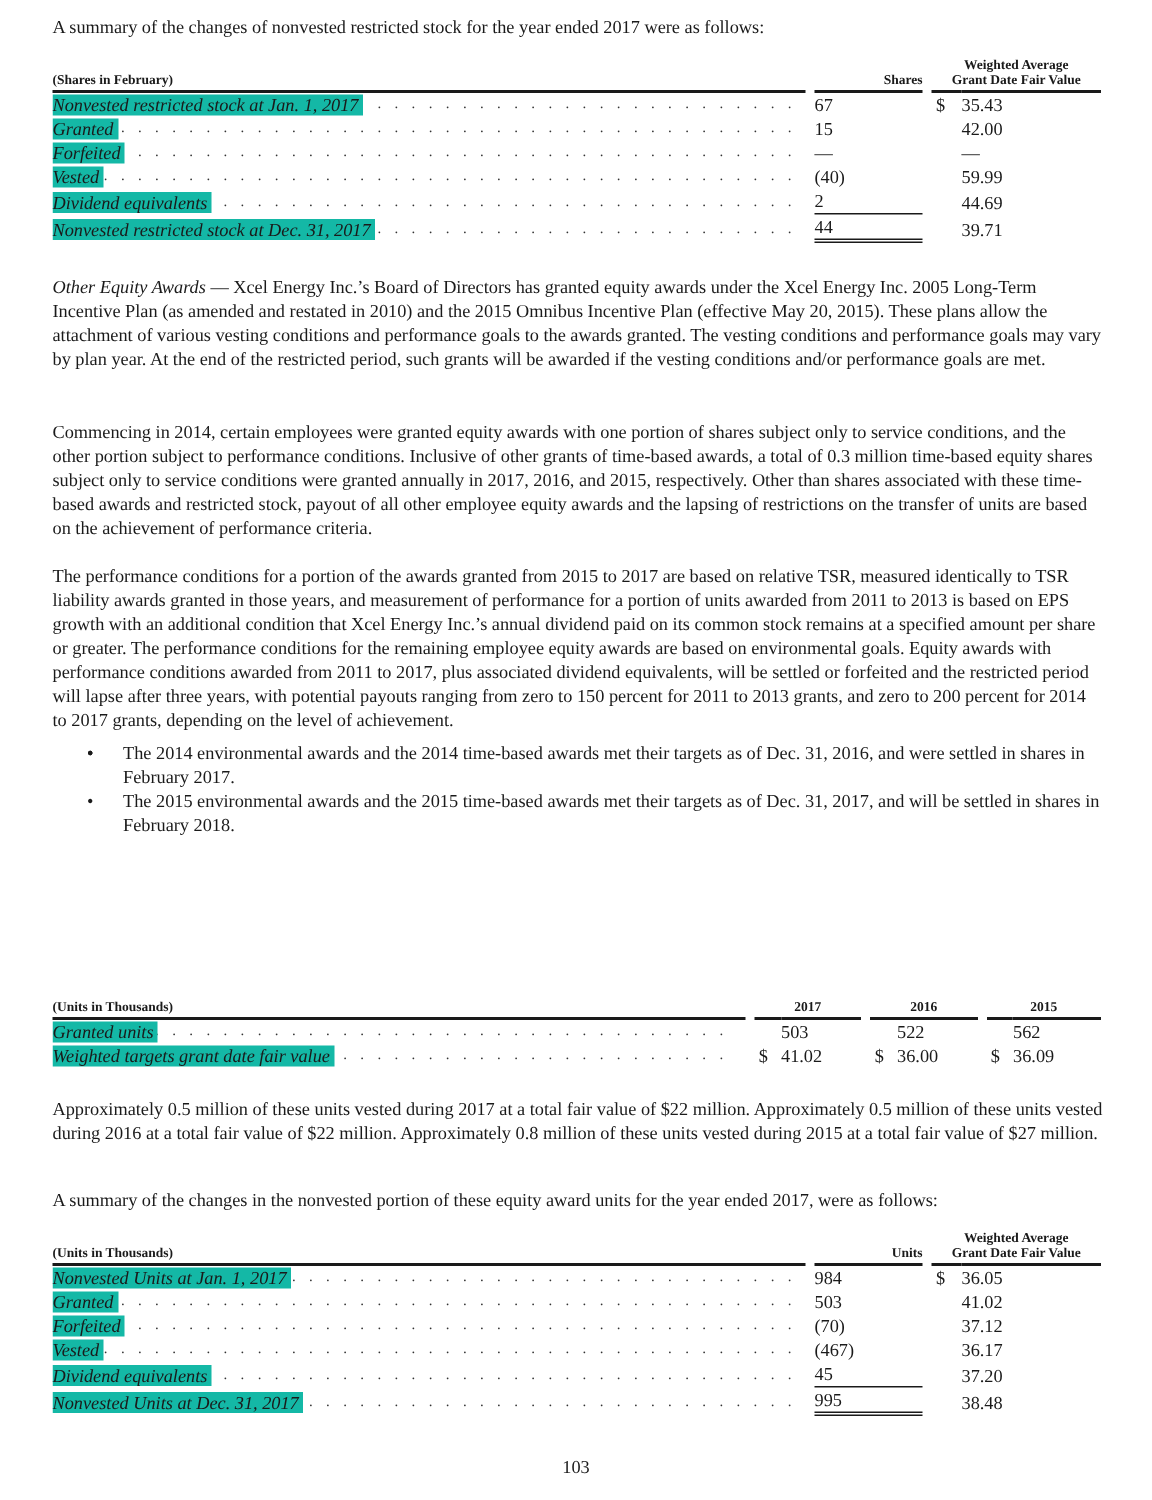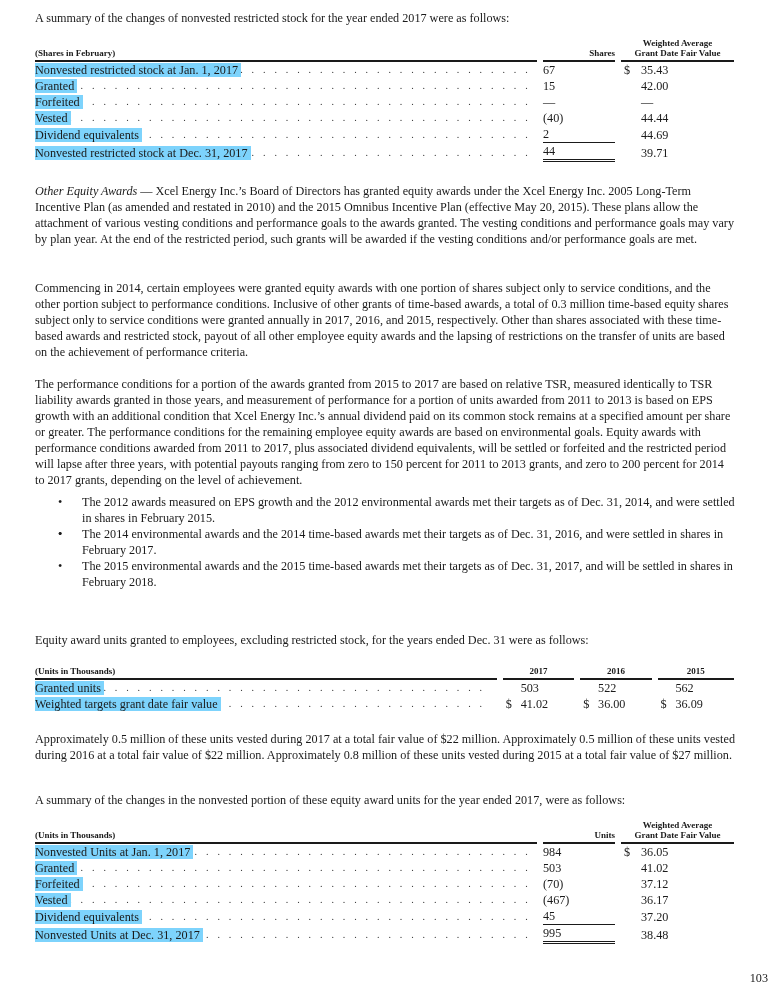--- a/index.html
+++ b/index.html
@@ -11,33 +11,33 @@
   .page { position: absolute; left: 0; top: 0; width: 768px; height: 1000px; }
   .para { position: absolute; left: 35px; width: 700px; margin: 0; text-align: left; }
   .para i.lead { font-weight: normal; font-style: italic; }
   .tbl { position: absolute; left: 35px; width: 699px; border-collapse: collapse; }
   .tbl td, .tbl th { padding: 0; height: 16px; white-space: nowrap; vertical-align: bottom; }
   .tbl th { font-size: 9px; font-weight: bold; line-height: 10px; padding-bottom: 2px; }
   .tbl th.lab { text-align: left; }
   .tbl th.num { text-align: center; }
   .hdr-line { border-bottom: 2px solid #1a1a1a; }
   .lab-cell { overflow: hidden; position: relative; }
-  .lab-cell .txt { background: #7dd3fc; position: relative; z-index: 1; padding-right: 3px; }
+  .lab-cell .txt { background: #14b8a6; position: relative; z-index: 1; padding-right: 3px; font-style: italic; }
   .lab-cell .dots {
     position: absolute; left: 0; right: 6px; bottom: 3px; height: 10px;
     overflow: hidden; white-space: nowrap; letter-spacing: 3.2px; color: #333; font-size: 10px; line-height: 10px;
   }
   .num { text-align: left; }
   .cur { text-align: left; padding-left: 3px !important; }
   .underline-single { border-bottom: 1px solid #1a1a1a; }
   .underline-double { border-bottom: 3px double #1a1a1a; }
   ul.bullets { position: absolute; left: 35px; top: 494px; width: 700px; margin: 0; padding: 0; list-style: none; }
   ul.bullets li { position: relative; padding-left: 47px; margin: 0; }
   ul.bullets li .b { position: absolute; left: 23px; top: 0; }
-  .pagenum { position: absolute; left: 0; width: 768px; top: 970px; text-align: right; }
+  .pagenum { position: absolute; left: 0; width: 768px; top: 970px; text-align: center; }
 </style>
 </head>
 <body>
 
 <div class="page">
 
   <p class="para" style="top:10px;">A summary of the changes of nonvested restricted stock for the year ended 2017 were as follows:</p>
 
   <table class="tbl" style="top:38px;">
     <colgroup>
@@ -82,21 +82,21 @@
           <td></td>
       <td class="cur"></td>
       <td class="num">—</td>
     </tr>
     <tr>
       <td class="lab-cell"><span class="txt">Vested</span><span class="dots">. . . . . . . . . . . . . . . . . . . . . . . . . . . . . . . . . . . . . . . . . . . . . . . . . . . . . . . . . . . . . . . . . . . . . . . . . . . . . . . . . . . . . . . . . . . . . . . .</span></td>
           <td></td>
       <td class="num">(40)</td>
           <td></td>
       <td class="cur"></td>
-      <td class="num">44.44</td>
+      <td class="num">59.99</td>
     </tr>
     <tr>
       <td class="lab-cell"><span class="txt">Dividend equivalents</span><span class="dots">. . . . . . . . . . . . . . . . . . . . . . . . . . . . . . . . . . . . . . . . . . . . . . . . . . . . . . . . . . . . . . . . . . . . . . . . . . . . . . . . . . . . . . . . . . . . . . . .</span></td>
           <td></td>
       <td class="num underline-single">2</td>
           <td></td>
       <td class="cur"></td>
       <td class="num">44.69</td>
     </tr>
     <tr>
@@ -110,27 +110,26 @@
   </tbody>
     </table>
 
   <p class="para" style="top:183px;"><i class="lead">Other Equity Awards</i><span> — Xcel Energy Inc.’s Board of Directors has granted equity awards under the Xcel Energy Inc. 2005 Long-Term Incentive Plan (as amended and restated in 2010) and the 2015 Omnibus Incentive Plan (effective May 20, 2015).  These plans allow the attachment of various vesting conditions and performance goals to the awards granted.  The vesting conditions and performance goals may vary by plan year.  At the end of the restricted period, such grants will be awarded if the vesting conditions and/or performance goals are met.</span></p>
 
   <p class="para" style="top:280px;">Commencing in 2014, certain employees were granted equity awards with one portion of shares subject only to service conditions, and the other portion subject to performance conditions.  Inclusive of other grants of time-based awards, a total of 0.3 million time-based equity shares subject only to service conditions were granted annually in 2017, 2016, and 2015, respectively.  Other than shares associated with these time-based awards and restricted stock, payout of all other employee equity awards and the lapsing of restrictions on the transfer of units are based on the achievement of performance criteria.</p>
 
   <p class="para" style="top:376px;">The performance conditions for a portion of the awards granted from 2015 to 2017 are based on relative TSR, measured identically to TSR liability awards granted in those years, and measurement of performance for a portion of units awarded from 2011 to 2013 is based on EPS growth with an additional condition that Xcel Energy Inc.’s annual dividend paid on its common stock remains at a specified amount per share or greater.  The performance conditions for the remaining employee equity awards are based on environmental goals.  Equity awards with performance conditions awarded from 2011 to 2017, plus associated dividend equivalents, will be settled or forfeited and the restricted period will lapse after three years, with potential payouts ranging from zero to 150 percent for 2011 to 2013 grants, and zero to 200 percent for 2014 to 2017 grants, depending on the level of achievement.</p>
 
   <ul class="bullets">
-    <li><span class="b">•</span><span>The 2012 awards measured on EPS growth and the 2012 environmental awards met their targets as of Dec. 31, 2014, and were settled in shares in February 2015.</span></li>
+    <li><span class="b">•</span></li>
     <li><span class="b">•</span></li>
     <li><span class="b">•</span><span>The 2014 environmental awards and the 2014 time-based awards met their targets as of Dec. 31, 2016, and were settled in shares in February 2017.</span></li>
     <li><span class="b">•</span><span>The 2015 environmental awards and the 2015 time-based awards met their targets as of Dec. 31, 2017, and will be settled in shares in February 2018.</span></li>
   </ul>
 
-  <p class="para" style="top:632px;">Equity award units granted to employees, excluding restricted stock, for the years ended Dec. 31 were as follows:</p>
 
   <table class="tbl" style="top:660px;">
     <colgroup>
       <col style="width:466px">
         <col style="width:6px">
       <col style="width:18px">
         <col style="width:54px">
         <col style="width:6px">
       <col style="width:18px">
         <col style="width:54px">

